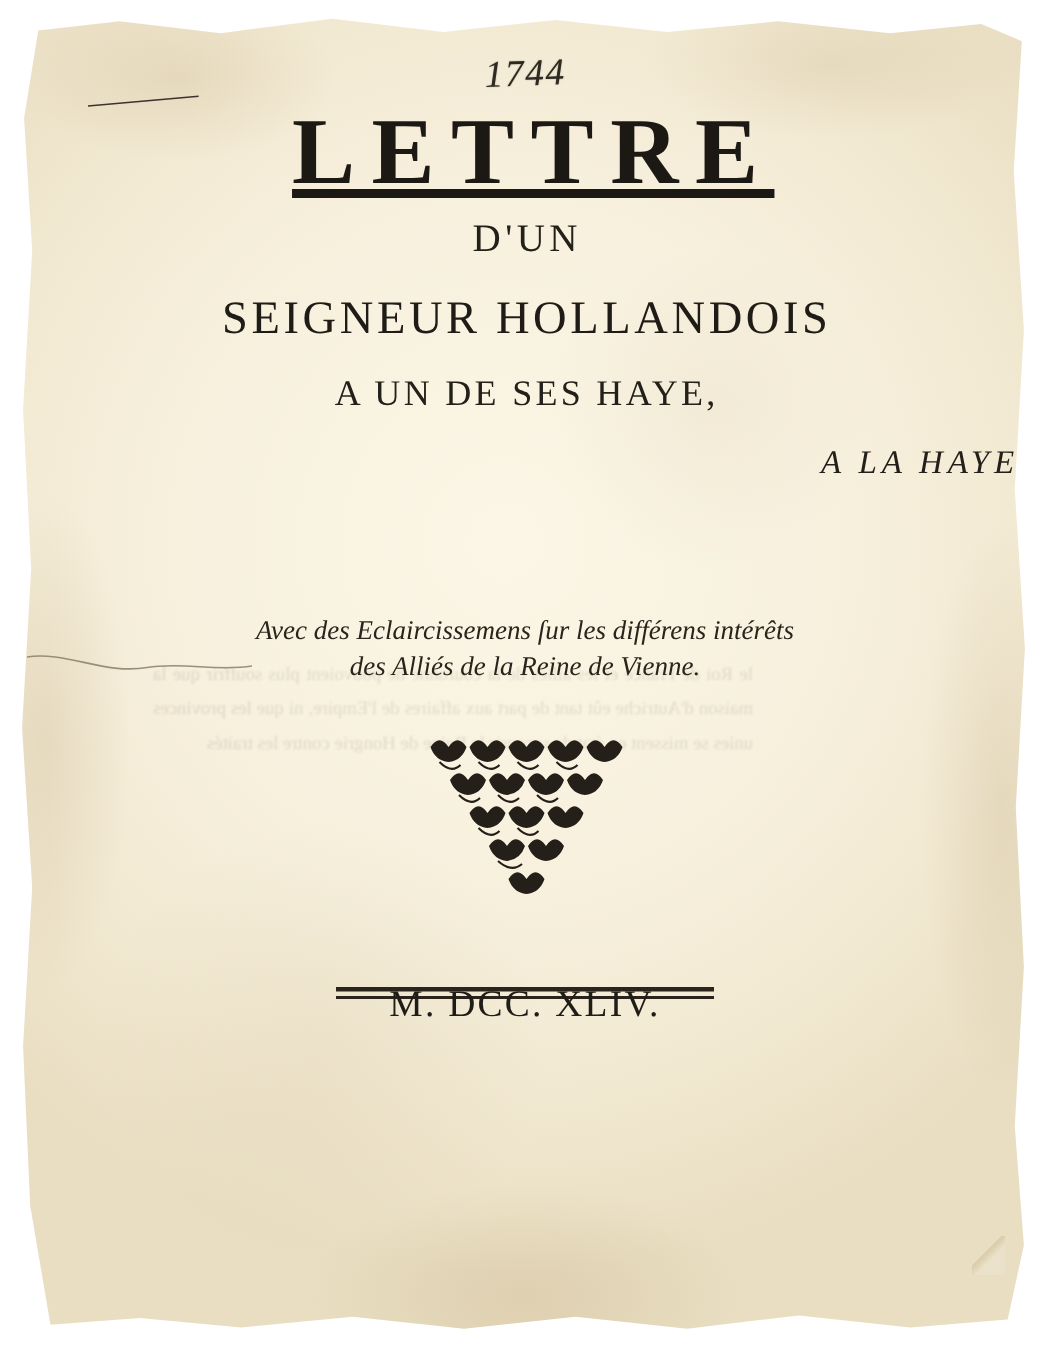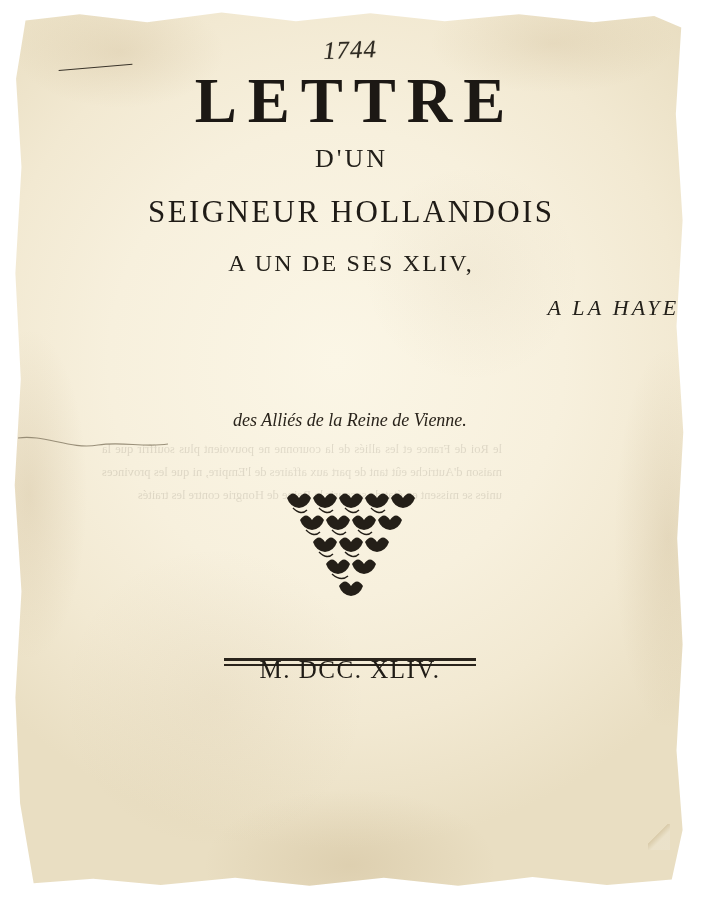--- a/index.html
+++ b/index.html
@@ -117,20 +117,21 @@
     position: absolute;
     top: 60px;
     left: 0;
     right: 0;
     font-size: 63px;
     letter-spacing: 11px;
     text-indent: 11px;
     font-weight: 700;
     color: #1c1814;
     line-height: 1.05;
+    text-decoration: underline;
   }
 
   .line-dun {
     position: absolute;
     top: 136px;
     left: 0; right: 0;
     font-size: 26px;
     letter-spacing: 3px;
     text-indent: 3px;
     color: #23201a;
@@ -256,26 +257,27 @@
         <span>1744</span>
         <span class="underline"></span>
       </div>
 
       <div class="title-main">LETTRE</div>
 
       <div class="line-dun">D'UN</div>
 
       <div class="line-seigneur">SEIGNEUR HOLLANDOIS</div>
 
-      <div class="line-amis">A UN DE SES XLIV,</div>
+      <div class="line-amis">A UN DE SES HAYE,</div>
 
       <div class="line-haye">A LA HAYE,</div>
 
 
       <div class="note">
+        <div>Avec des Eclaircissemens ſur les différens intérêts</div>
         <div>des Alliés de la Reine de Vienne.</div>
       </div>
 
       <div class="ornament">
         <svg width="150" height="115" viewBox="0 0 150 115">
           <g fill="#241f18">
 
             <g>
               <path d="M12 10 q6 -9 12 0 q6 -9 12 0 q-3 9 -12 10 q-9 -1 -12 -10z"></path>
               <path d="M38 10 q6 -9 12 0 q6 -9 12 0 q-3 9 -12 10 q-9 -1 -12 -10z"></path>

